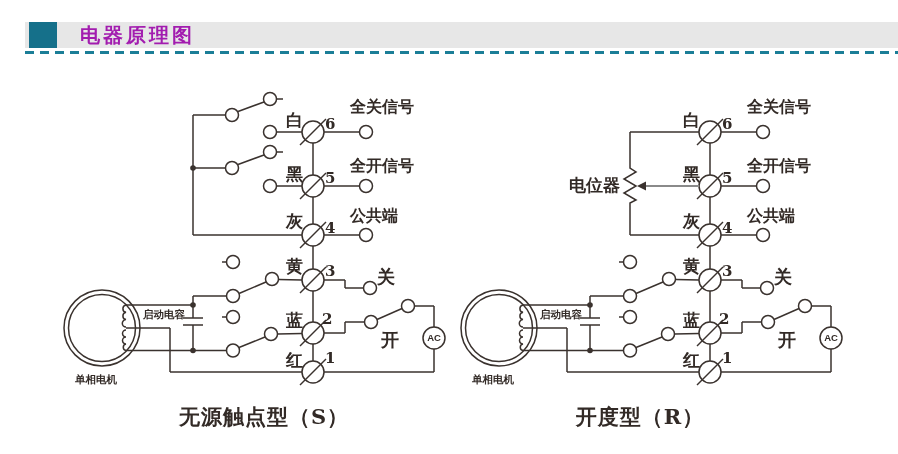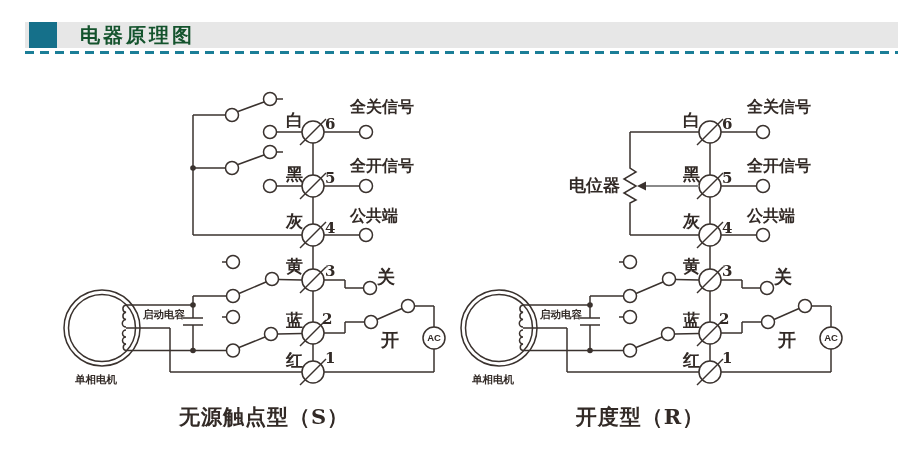--- a/index.html
+++ b/index.html
@@ -1,21 +1,21 @@
 <!DOCTYPE html>
 <html><head>
 <meta charset="utf-8">
 <style>
   html,body{margin:0;padding:0;background:#fff;}
   .page{position:relative;width:898px;height:454px;background:#fff;
         font-family:"Liberation Sans",sans-serif;overflow:hidden;}
   .band{position:absolute;left:25px;top:22px;right:0;height:26px;background:#e7e7e7;}
   .sq{position:absolute;left:29px;top:22px;width:28px;height:26px;background:#15708a;}
   .title{position:absolute;left:80px;top:22px;height:26px;line-height:26px;
-         font-size:20px;font-weight:bold;color:#14532d;letter-spacing:3px;}
+         font-size:20px;font-weight:bold;color:#a21caf;letter-spacing:3px;}
   .dash{position:absolute;left:25px;top:51px;right:0;height:3px;
         background:repeating-linear-gradient(90deg,#1b7e97 0 9px,transparent 9px 15px);}
   svg{position:absolute;left:0;top:0;}
   text{fill:#322a26;}
   .lbl{font-size:17px;font-weight:bold;font-family:"Liberation Sans",sans-serif;}
   .sig{font-size:16px;font-weight:bold;font-family:"Liberation Sans",sans-serif;}
   .big{font-size:18px;font-weight:bold;font-family:"Liberation Sans",sans-serif;}
   .num{font-size:15px;font-weight:bold;font-family:"DejaVu Serif",serif;}
   .small{font-size:10.5px;font-weight:bold;font-family:"Liberation Sans",sans-serif;}
   .ac{font-size:9.5px;font-weight:bold;font-family:"Liberation Sans",sans-serif;}

